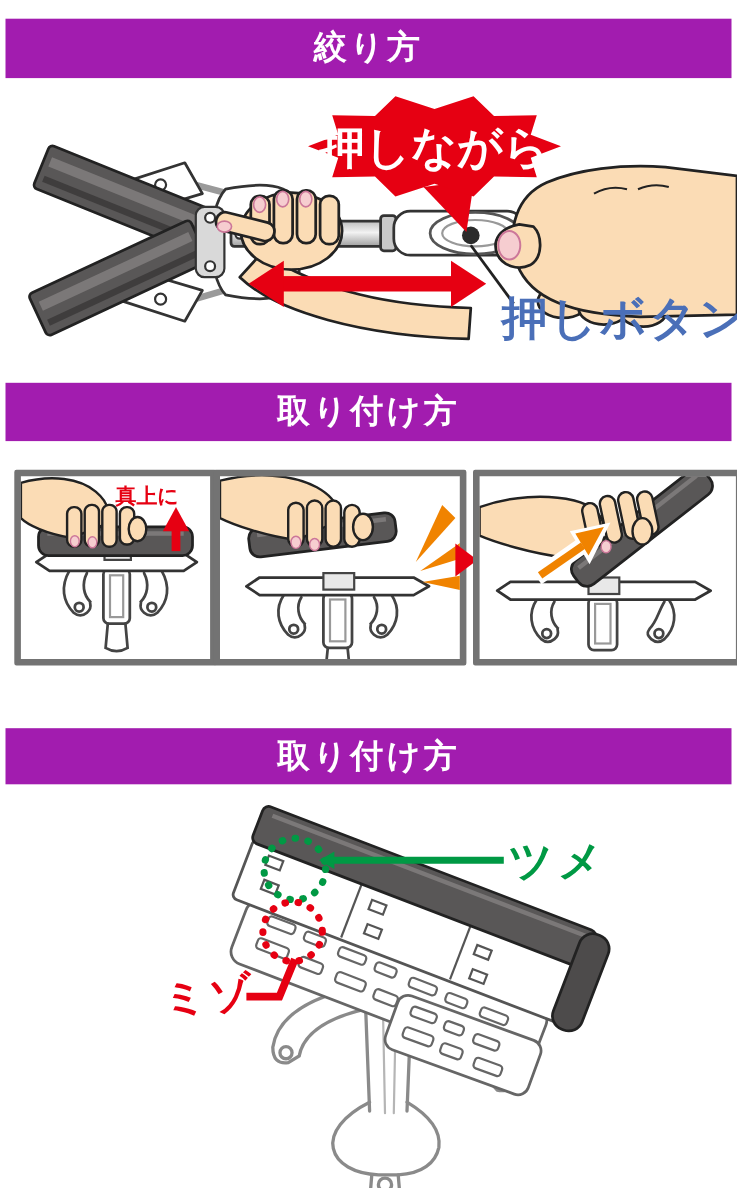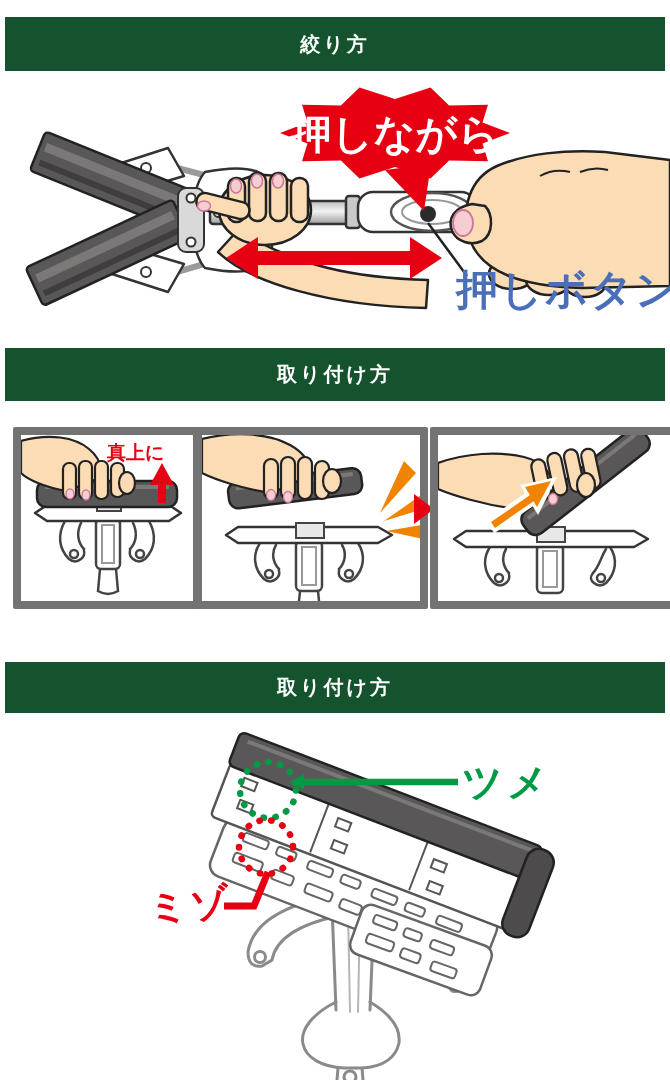--- a/index.html
+++ b/index.html
@@ -1,21 +1,21 @@
 <!DOCTYPE html>
 <html><head>
 <meta charset="utf-8">
 <style>
   html,body{margin:0;padding:0;background:#fff;}
   body{font-family:"Liberation Sans","DejaVu Sans",sans-serif;}
   .page{position:relative;width:670px;height:1080px;background:#fff;overflow:hidden;}
-  .section-header{position:absolute;left:5px;width:660px;background:#14532d;color:#fff;
-    text-align:center;font-size:20px;font-weight:600;letter-spacing:3px;}
+  .section-header{position:absolute;left:5px;width:660px;background:#a21caf;color:#fff;
+    text-align:center;font-size:30px;font-weight:600;letter-spacing:3px;}
   .section-header span{display:inline-block;}
-  .panel{position:absolute;background:#fff;border:8px solid #737373;border-radius:2px;text-decoration:underline;}
+  .panel{position:absolute;background:#fff;border:6px solid #737373;border-radius:2px;text-decoration:underline;}
   .panel svg{display:block;}
   .next-arrow{position:absolute;width:0;height:0;
     border-top:15px solid transparent;border-bottom:15px solid transparent;
     border-left:20px solid #e60012;}
   svg text{font-family:"Liberation Sans","DejaVu Sans",sans-serif;}
   .jp-bold{font-weight:bold;}
 </style>
 </head>
 <body>
 

